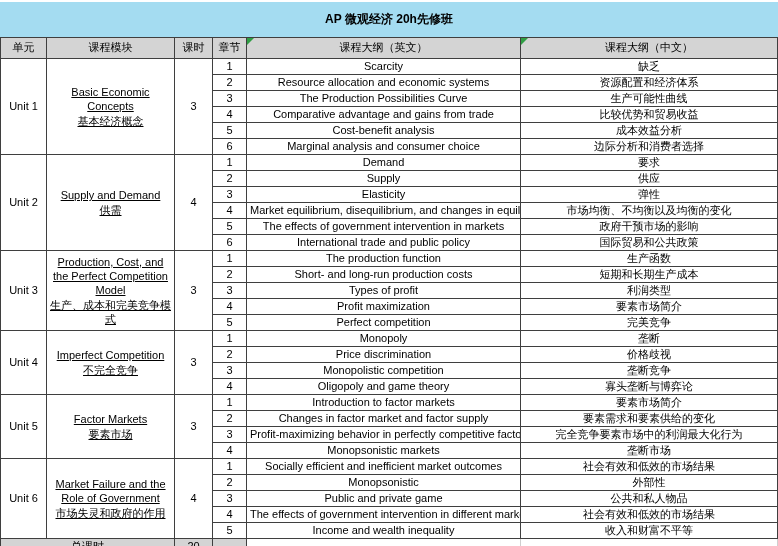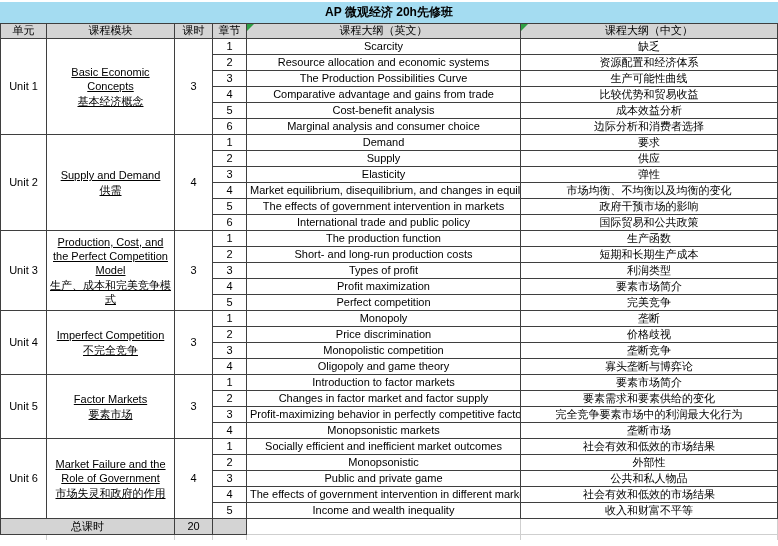--- a/index.html
+++ b/index.html
@@ -29,30 +29,30 @@
     font-size:11px;
     line-height:1.25;
     overflow:hidden;
     white-space:nowrap;
     vertical-align:middle;
     box-sizing:border-box;
   }
   
   tr.title-row td{
     background:var(--title-bg);
-    height:21px;
+    height:35px;
     text-align:center;
     font-weight:bold;
     font-size:12px;
     border:none;
   }
   
   tr.header-row td{
     background:var(--header-bg);
-    height:16px;
+    height:22px;
     text-align:center;
     border-top:1px solid var(--border);
     border-right:1px solid var(--border);
     border-bottom:1px solid var(--border);
     position:relative;
   }
   tr.header-row td:first-child{border-left:1px solid var(--border);}
   .flag{
     position:absolute;
     top:0;left:0;

